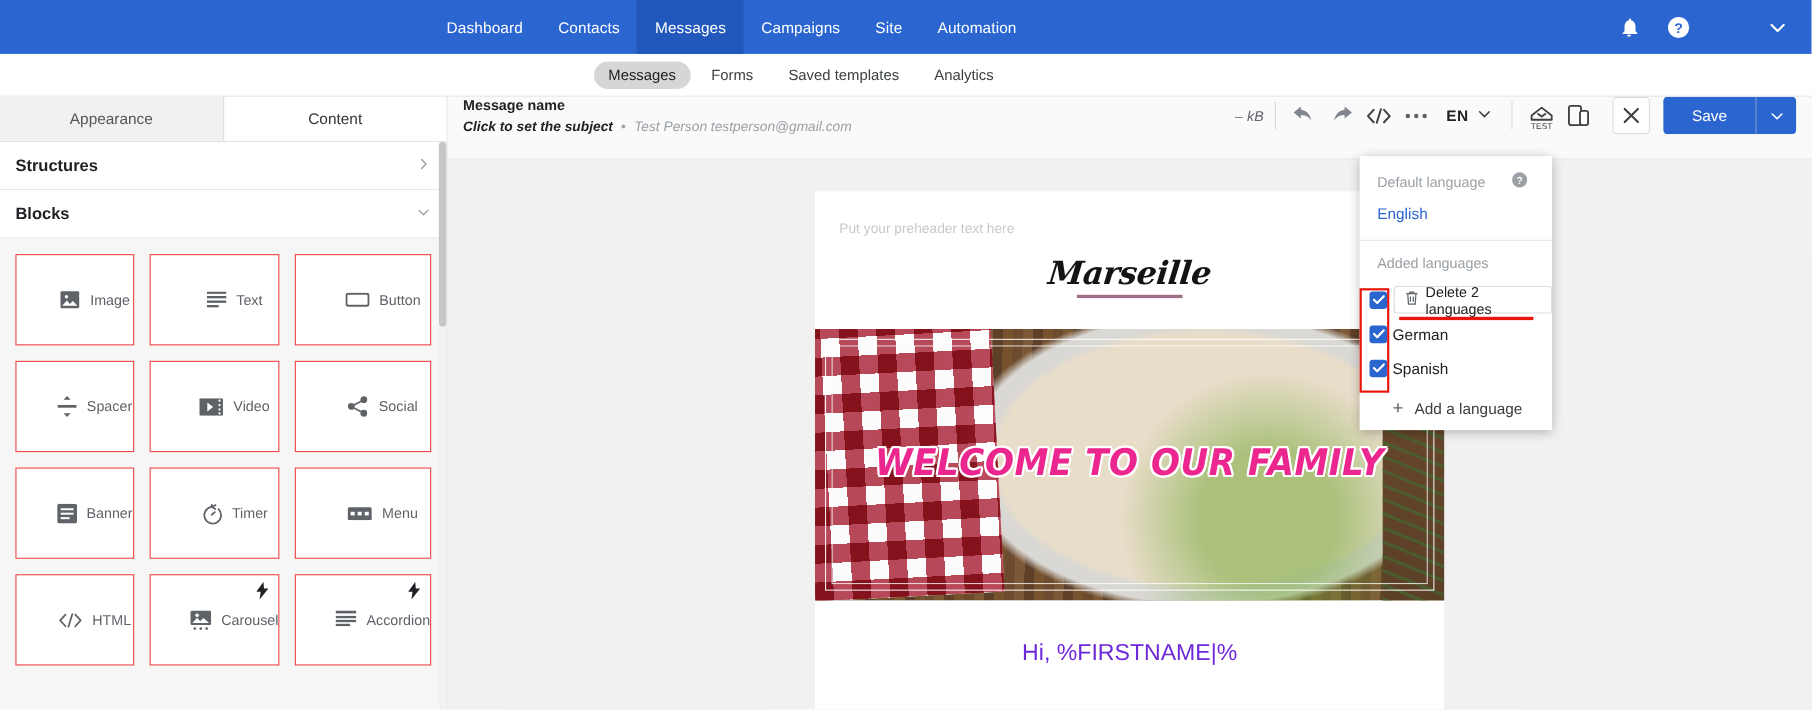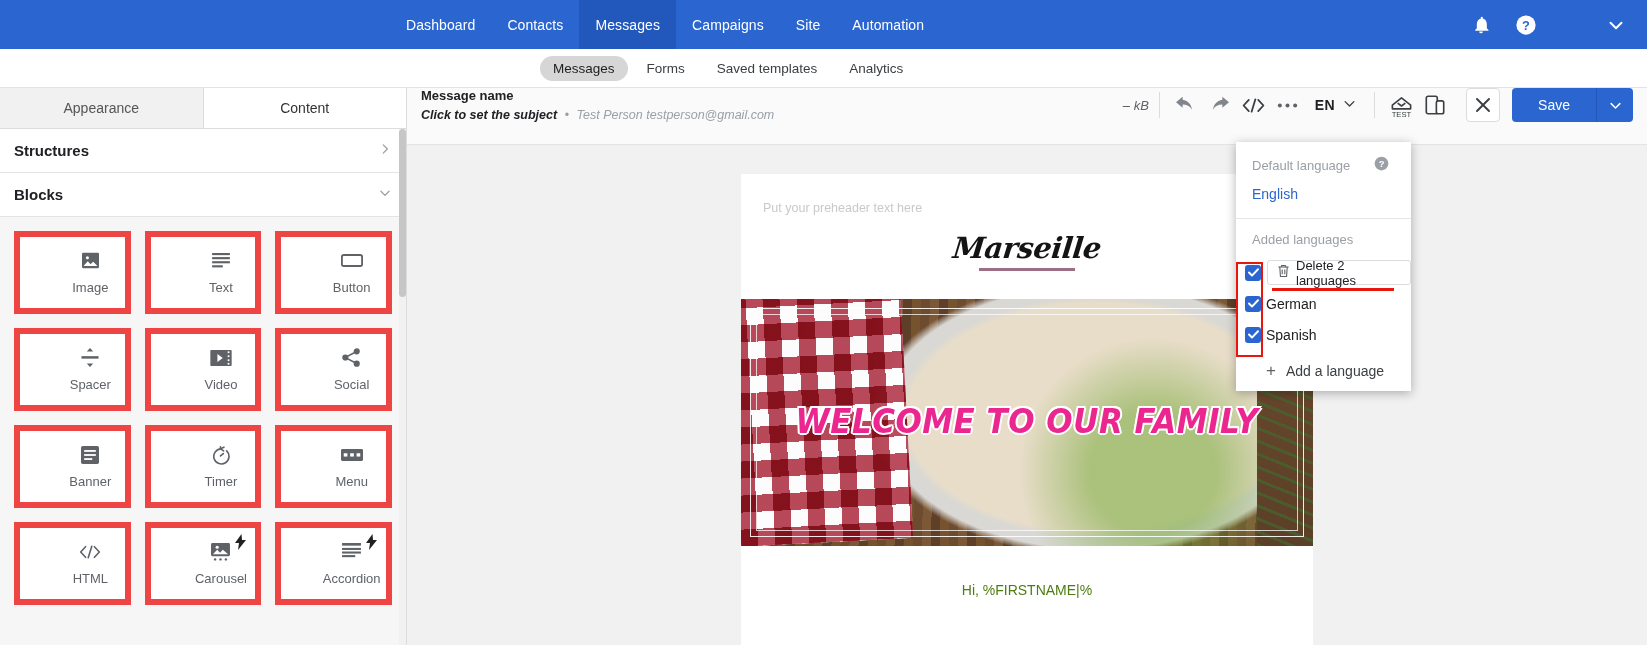--- a/index.html
+++ b/index.html
@@ -63,22 +63,22 @@
   .section-row {
     height:44px; display:flex; align-items:center; justify-content:space-between;
     padding:0 14px; border-bottom:1px solid #e4e4e4; cursor:pointer; background:#fff;
   }
   .section-row .title { font-size:15px; font-weight:bold; color:#202124; }
   .chev { color:#9aa0a6; width:14px; height:14px; }
 
   .blocks-area { background:#f6f6f6; padding:14px; height:calc(557px - 41px - 88px); overflow:hidden;}
   .blocks-grid { display:grid; grid-template-columns:repeat(3, 1fr); gap:14px; }
   .block-card {
-    background:#fff; border:6px solid #ef4444; height:83px;
-    display:flex; flex-direction:column; align-items:center; justify-content:center;
+    background:#fff; border:1px solid #ef4444; height:83px;
+    display:flex; align-items:center; justify-content:center;
     gap:9px; cursor:grab; position:relative;padding-left:36px;
   }
   .block-card .b-label { font-size:13px; color:#5f6368; }
   .block-card .b-icon { color:#5f6368; display:flex; align-items:center; justify-content:center; height:20px;}
   .bolt { position:absolute; top:6px; right:9px; color:#202124; }
 
   
   .lp-scroll {
     position:absolute; right:0px; top:41px; width:7px; height:516px; background:#f1f1f1;
   }
@@ -161,21 +161,21 @@
   .hero-frame2 { position:absolute; inset:15px 15px 15px 15px; border:1px solid rgba(255,255,255,.75); }
   .hero-title {
     position:absolute; left:0; right:0; top:42%; text-align:center;
     font-family:"DejaVu Sans", sans-serif;
     font-weight:bold; font-style:italic;
     font-size:31px; color:#ec268f; letter-spacing:.5px;
     text-shadow: 2px 0 0 #fff, -2px 0 0 #fff, 0 2px 0 #fff, 0 -2px 0 #fff,
                  1.5px 1.5px 0 #fff, -1.5px -1.5px 0 #fff, 1.5px -1.5px 0 #fff, -1.5px 1.5px 0 #fff;
     transform: scaleY(1.08);
   }
-  .greeting { text-align:center; padding:36px 0 30px 0; font-size:14px; color:#4d7c0f;}
+  .greeting { text-align:center; padding:36px 0 30px 0; font-size:21px; color:#6d28d9;}
 
   
   .lang-menu {
     position:absolute; left:1236px; top:142px; width:175px; background:#fff;
     box-shadow:0 2px 10px rgba(0,0,0,.30); z-index:40; padding:14px 0 12px 0;
   }
   .lm-label { font-size:13px; color:#9aa0a6; padding:0 16px; display:flex; align-items:center; gap:24px;}
   .lm-qmark { width:15px;height:15px; }
   .lm-default { padding:12px 16px 16px 16px; }
   .lm-default a { color:#2a65d0; font-size:14px; cursor:pointer; }

